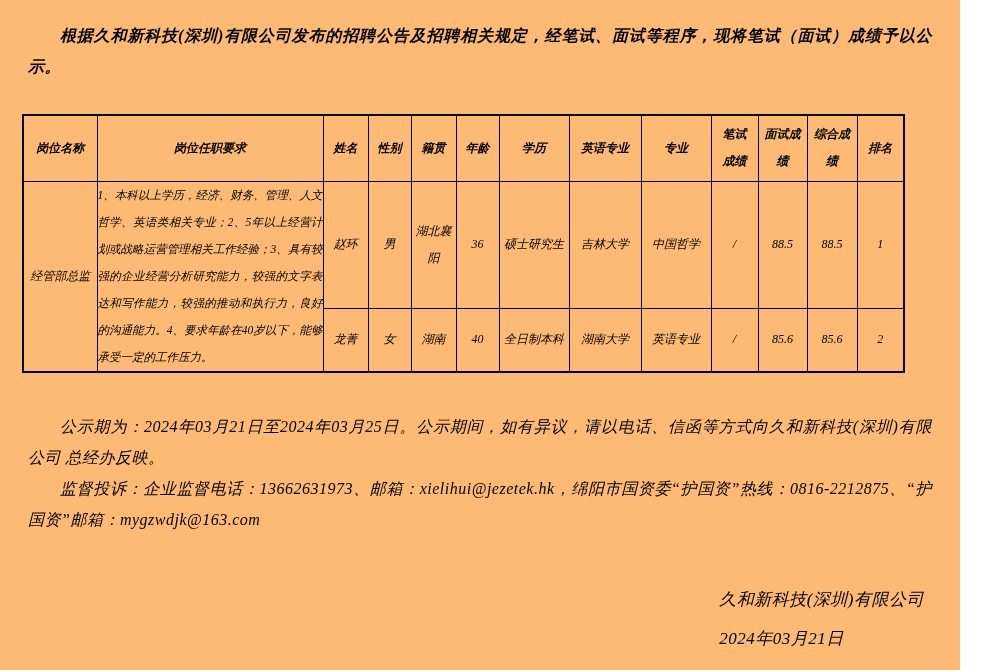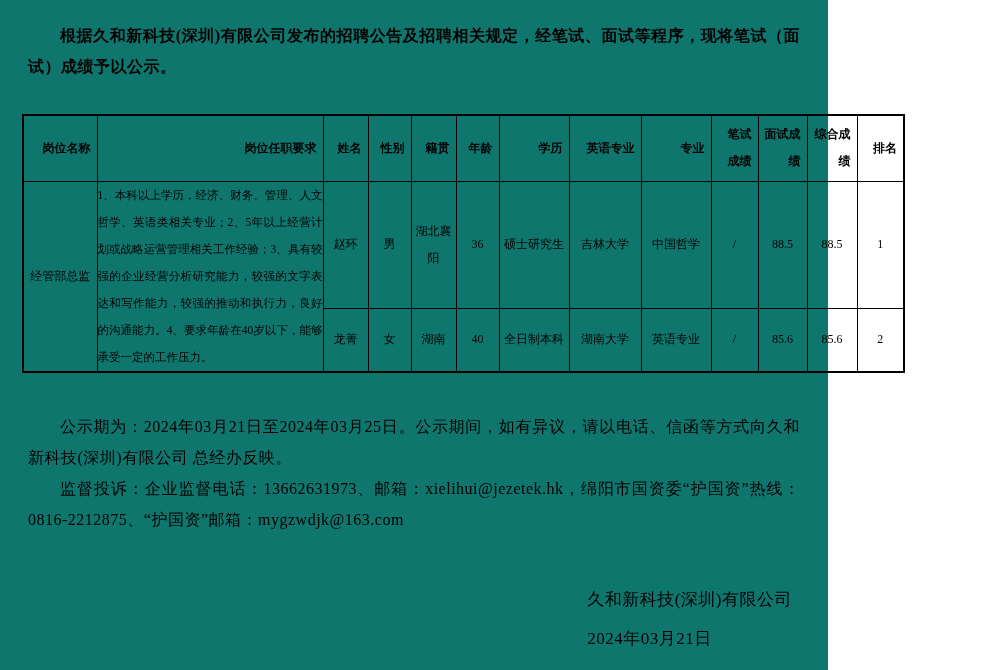--- a/index.html
+++ b/index.html
@@ -3,21 +3,21 @@
 <meta charset="utf-8">
 <style>
   * { margin: 0; padding: 0; box-sizing: border-box; }
   html, body {
     width: 991px; height: 670px;
     background: #ffffff;
     color: #000000;
     font-family: "Liberation Serif", "DejaVu Serif", serif;
     overflow: hidden;
   }
-  .page { position: relative; width: 828px; height: 670px; background: #0f766e; }
+  .page { position: relative; width: 960px; height: 670px; background: #fdba74; font-style: italic; }
 
   .para {
     font-size: 16px;
     line-height: 31px;
     text-indent: 2em;
     margin: 0 28px;
     text-align: justify;
     letter-spacing: 0.5px;
   }
   .intro { padding-top: 20px; font-weight: 600; }
@@ -33,21 +33,21 @@
   .score-table th, .score-table td {
     border: 1px solid #000;
     text-align: center;
     vertical-align: middle;
     padding: 0 4px;
     line-height: 27px;
     font-weight: normal;
     overflow: hidden;
     word-break: break-all;
   }
-  .score-table th { font-weight: bold; padding: 0 6px; text-align: right; }
+  .score-table th { font-weight: bold; padding: 0 6px; }
   .score-table tr.hdr { height: 66px; }
   .score-table tr.r1 { height: 126px; }
   .score-table tr.r2 { height: 63px; }
   .score-table td.req {
     text-align: justify;
     padding: 0 0;
     line-height: 27px;
     font-size: 11.5px;
   }
 

